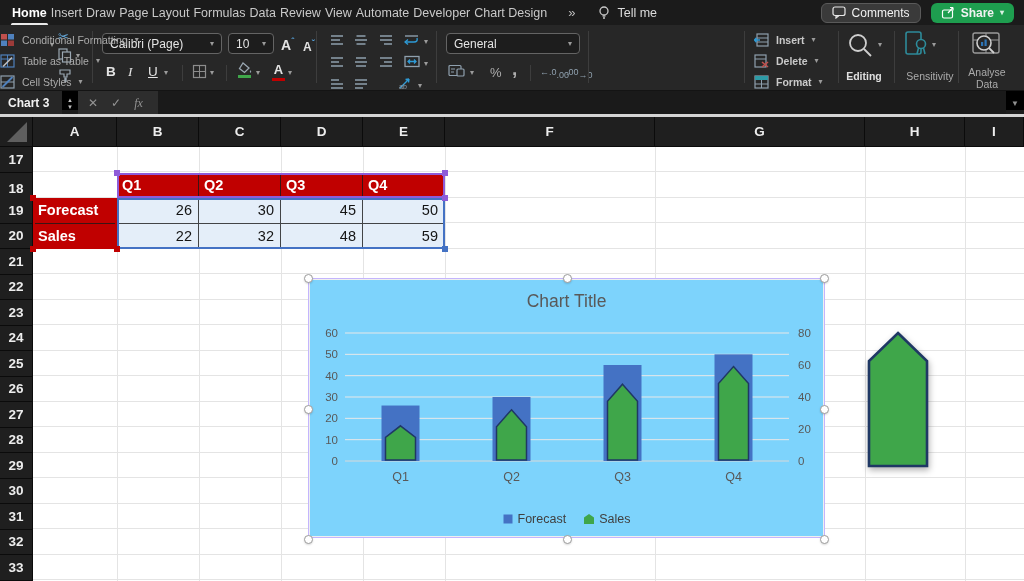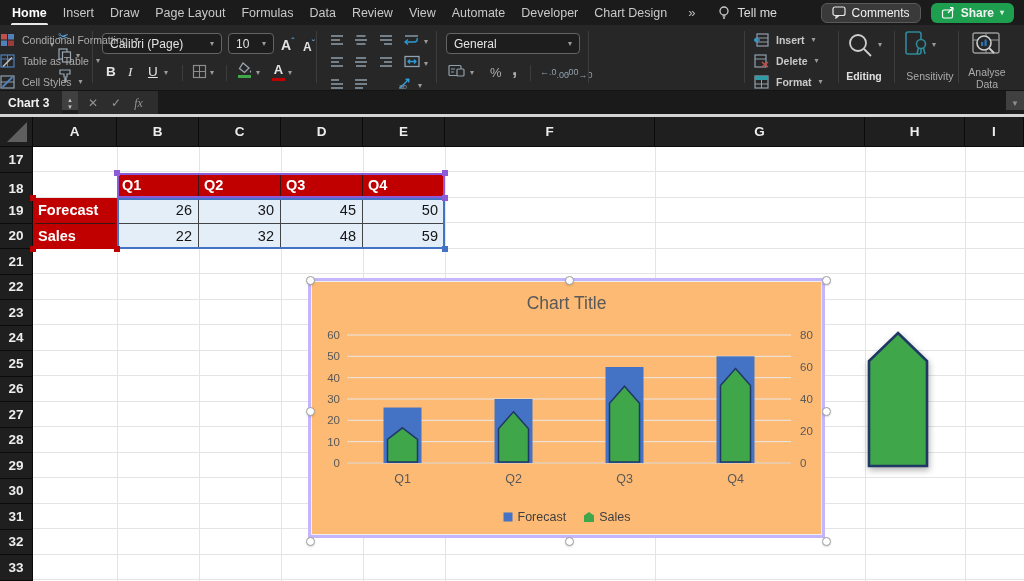--- a/index.html
+++ b/index.html
@@ -40,21 +40,21 @@
     flex-direction:column; align-items:center; }
   .paste-label { color:#E6E6E6; font-size:11px; margin-top:3px; }
   .af { color:#E3E3E3; font-size:13px; font-weight:bold; }
   .af small { color:#58A6E0; font-size:9px; vertical-align:super; }
   .colorbar { display:block; height:3px; width:13px; margin-top:1px; }
   .style-item, .cellgrp-item { position:absolute; display:flex; align-items:center; gap:7px; }
   .ribbon-biglabel { position:absolute; text-align:center; color:#E0E0E0; font-weight:bold; font-size:10.5px; }
   .ribbon-biglabel.dim { color:#ABABAB; font-weight:normal; }
 
   
-  .fbar { position:absolute; top:90px; left:0; width:1024px; height:20px; background:#404040;
+  .fbar { position:absolute; top:90px; left:0; width:1024px; height:20px; background:#000000;
     border-top:1px solid #141414;padding-left:34px; }
   .namebox { position:absolute; left:0; top:0; width:62px; height:24px; background:#262626;
     color:#F2F2F2; font-size:12px; font-weight:bold; display:flex; align-items:center; padding-left:8px; }
   .stepper { position:absolute; left:62px; top:0; width:16px; height:24px; display:flex;
     flex-direction:column; align-items:center; justify-content:center; gap:1px; color:#C0C0C0; font-size:6px; }
   .fx-panel { position:absolute; left:78px; top:0; width:80px; height:24px; background:#2D2D2D;
     display:flex; align-items:center; gap:13px; padding-left:10px; color:#949494; font-size:12px; }
   .fx-it { font-family:"Liberation Serif", serif; font-style:italic; }
   .f-field { position:absolute; left:158px; top:0; width:848px; height:24px; background:#1A1A1A; }
   .f-expand { position:absolute; left:1006px; top:0; width:18px; height:24px; display:flex;
@@ -79,40 +79,40 @@
 
   .dcell { position:absolute; font-size:14.5px; display:flex; align-items:center;
     border-right:1px solid rgba(25,25,25,.8); border-bottom:1px solid rgba(25,25,25,.8); }
   .dcell.red { background:#C00000; color:#FFFFFF; font-weight:bold; padding-left:5px; }
   .dcell.val { background:#E4EEF9; color:#141414; justify-content:flex-end; padding-right:6px; }
   .range { position:absolute; pointer-events:none; }
   .handle { position:absolute; width:6px; height:6px; }
 
   
   .chart-obj { position:absolute; left:308px; top:278px; width:517px; height:260px;
-    background:#fdba74; border:3px solid #c4b5fd; box-shadow:0 0 0 1px #EFEFEF inset; }
+    background:#7dd3fc; border:1px solid #c4b5fd; box-shadow:0 0 0 1px #EFEFEF inset; }
   .chart-title { position:absolute; top:12px; left:0; width:100%; text-align:center;
     color:#595959; font-size:17.5px; }
   .chart-legend { position:absolute; bottom:11px; left:0; width:100%; display:flex;
     justify-content:center; gap:18px; color:#404040; font-size:12.5px; align-items:center; }
   .leg-item { display:flex; align-items:center; gap:5px; }
   .chandle { position:absolute; width:9px; height:9px; background:#FFFFFF;
     border:1px solid #9C9C9C; border-radius:50%; box-shadow:0 1px 2px rgba(0,0,0,.15); }
 
   .float-shape { position:absolute; left:866px; top:330px;
     filter:drop-shadow(1px 3px 3px rgba(0,0,0,.30)); }
 
   svg { display:block; }
   .icon16 { width:16px; height:16px; }
 </style>
 </head>
 <body>
 
 <div class="topbar">
-  <span id="tabs-mount" style="display:flex; gap:16px;">
+  <span id="tabs-mount" style="display:flex; gap:4px;">
       <span class="tab active">Home</span>
       <span class="tab">Insert</span>
       <span class="tab">Draw</span>
       <span class="tab">Page Layout</span>
       <span class="tab">Formulas</span>
       <span class="tab">Data</span>
       <span class="tab">Review</span>
       <span class="tab">View</span>
       <span class="tab">Automate</span>
       <span class="tab">Developer</span>

